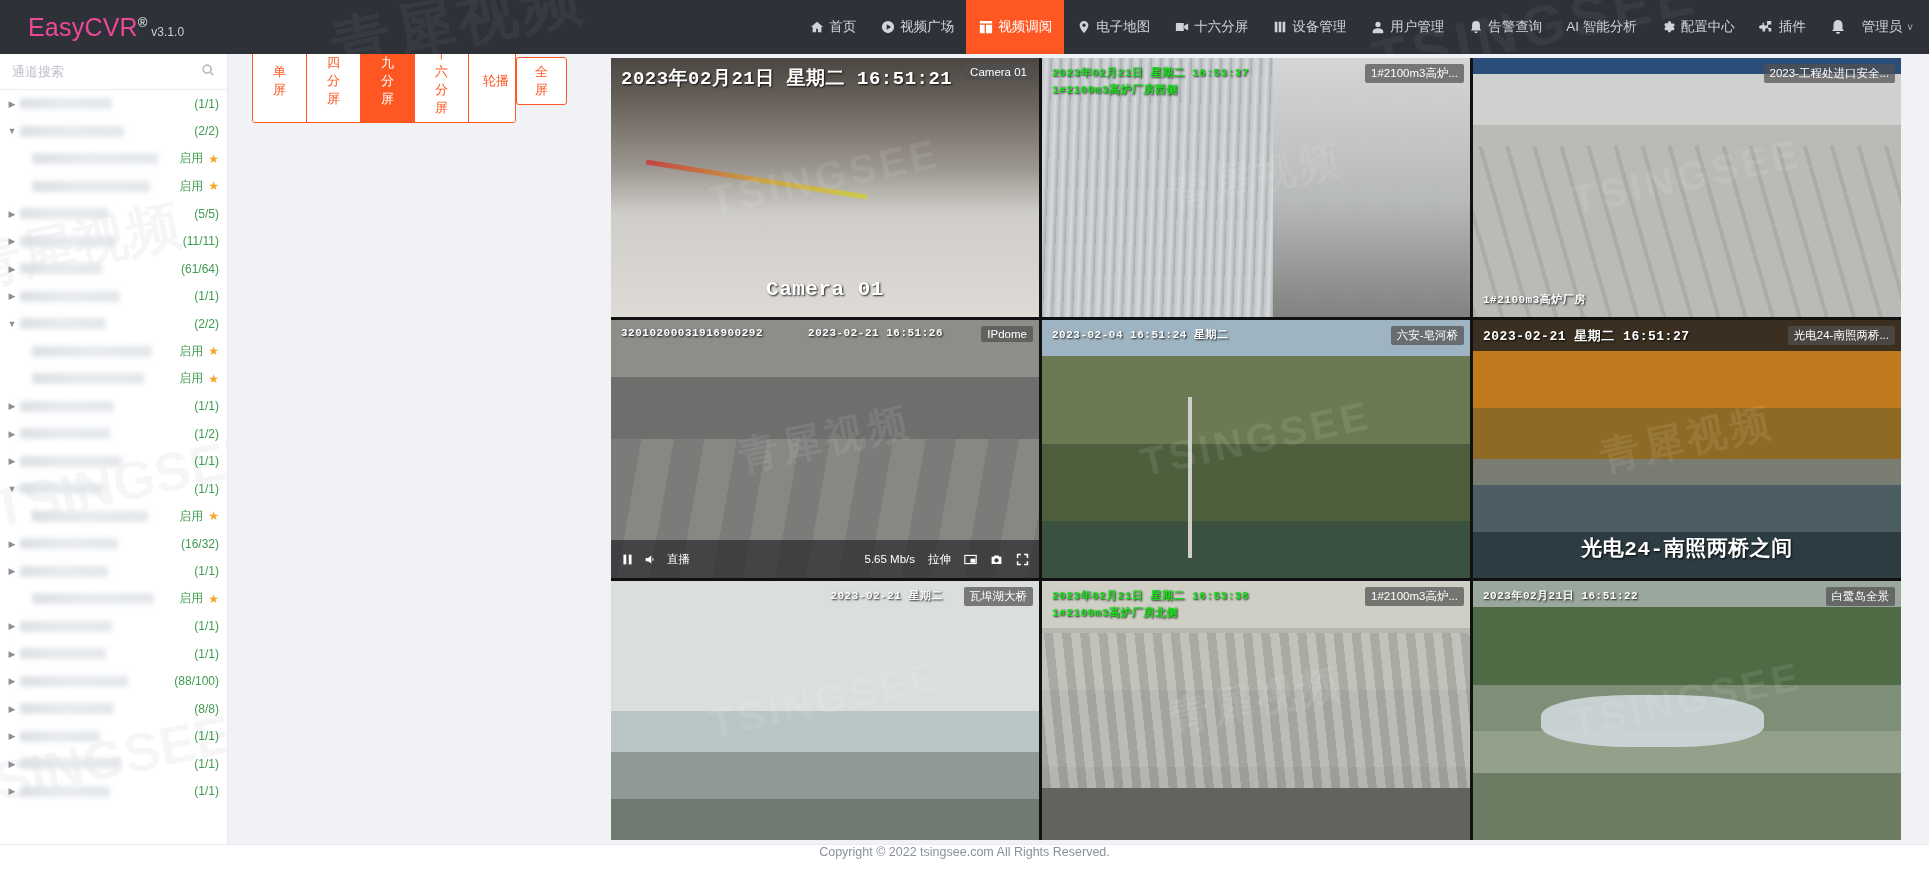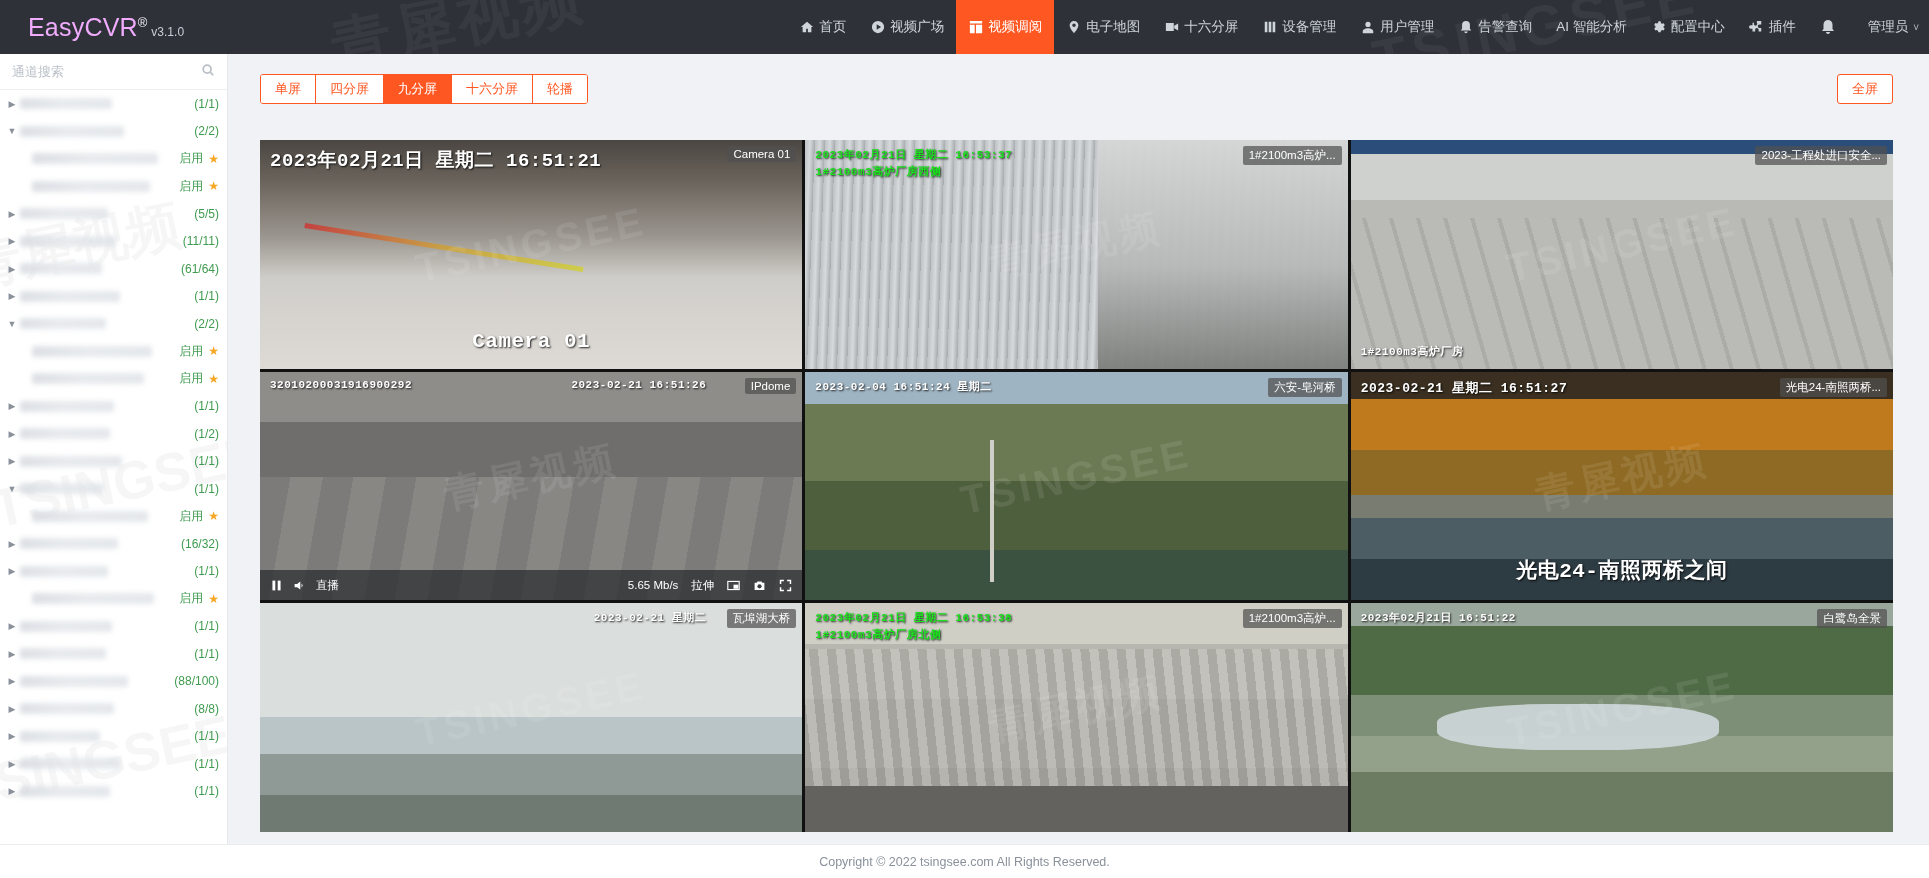--- a/index.html
+++ b/index.html
@@ -22,34 +22,34 @@
   }
   .topnav .wm2 {
     position: absolute; top: -6px; left: 1370px; font-size: 56px; font-weight: bold;
     color: rgba(255,255,255,.05); transform: rotate(-12deg); white-space: nowrap;
     pointer-events: none; letter-spacing: 6px; font-family: "Liberation Sans", sans-serif;
   }
   .brand {
     display: flex; align-items: baseline; padding-left: 28px; padding-right: 10px;
     align-self: center; position: relative; z-index: 2;
   }
-  .brand-name { color: #f0abfc; font-size: 25px; letter-spacing: .2px; }
+  .brand-name { color: #ec4899; font-size: 25px; letter-spacing: .2px; }
   .brand-reg { color: #f2f4f7; font-size: 13px; position: relative; top: -9px; }
   .brand-ver { color: #c9ced6; font-size: 12px; margin-left: 4px; }
 
   .nav-spacer { flex: 1 1 auto; }
   .nav-items { display: flex; align-items: stretch; position: relative; z-index: 2; }
   .nav-item {
     display: flex; align-items: center; gap: 5px; padding: 0 12px;
     color: #cfd4da; font-size: 13.5px; cursor: pointer; white-space: nowrap;
   }
   .nav-item.active { background: #ff5722; color: #fff; }
   .nav-item .ic { display: inline-flex; width: 15px; height: 15px; align-items: center; justify-content: center; }
   .nav-item .ic svg { width: 14px; height: 14px; fill: currentColor; }
-  .nav-right { display: flex; align-items: center; gap: 20px; padding-right: 10px; position: relative; z-index: 2; }
+  .nav-right { display: flex; align-items: center; gap: 4px; padding-right: 16px; position: relative; z-index: 2; }
   .bell { color: #cfd4da; padding: 0 12px; display: flex; align-items: center; cursor: pointer; }
   .bell svg { width: 16px; height: 16px; fill: currentColor; }
   .user { color: #cfd4da; font-size: 13.5px; display: flex; align-items: center; gap: 5px; cursor: pointer; }
   .caret { font-size: 10px; opacity: .85; }
 
   
   .shell { flex: 1 1 auto; display: flex; min-height: 0; background: #f0f2f5; }
 
   
   .sidebar {
@@ -97,21 +97,21 @@
     height: 11px; border-radius: 2px; flex: 0 0 auto;
     background: linear-gradient(90deg,#d6dae0 0%,#e4e7eb 45%,#dfe3e8 100%);
     filter: blur(2.6px); opacity: .85;
   }
   .node-right { margin-left: auto; display: flex; align-items: center; gap: 5px; white-space: nowrap; }
   .cnt { color: #3f9b4f; font-size: 12px; }
   .en { color: #3f9b4f; font-size: 12px; }
   .star { color: #f5a623; font-size: 12px; }
 
   
-  .main { flex: 1 1 auto; display: flex; flex-direction: column; min-width: 0; padding: 12px; gap: 28px; }
+  .main { flex: 1 1 auto; display: flex; flex-direction: row; min-width: 0; padding: 4px; }
   .toolbar {
     height: 46px; flex: 0 0 46px; display: flex; align-items: center;
     padding: 0 24px 0 20px; background: #f0f2f5;
   }
   .seg { display: flex; border: 1px solid #ff5722; border-radius: 3px; overflow: hidden; }
   .seg button {
     font-family: inherit; font-size: 13px; color: #ff5722; background: #fff;
     border: none; border-right: 1px solid #ff5722; padding: 5px 14px; cursor: pointer;
     min-width: 54px;
   }
@@ -147,32 +147,32 @@
   .osd.ctr-b { left: 50%; top: auto; bottom: 16px; transform: translateX(-50%); font-size: 21px; }
 
   .badge {
     position: absolute; right: 6px; top: 6px; max-width: 150px;
     background: rgba(80,80,80,.72); color: #fff; font-size: 11.5px;
     padding: 2px 6px; border-radius: 2px; white-space: nowrap;
     overflow: hidden; text-overflow: ellipsis; pointer-events: none;
   }
 
   .ctrls {
-    position: absolute; left: 0; right: 0; bottom: 0; height: 30px;
+    position: absolute; left: 0; right: 0; bottom: 0; height: 38px;
     background: rgba(25,28,32,.62); display: flex; align-items: center;
     padding: 0 10px; color: #fff; font-size: 11.5px; gap: 10px;
   }
   .ctrls .c-ic { display: inline-flex; align-items: center; cursor: pointer; }
   .ctrls .c-ic svg { width: 13px; height: 13px; fill: currentColor; }
   .ctrls .right { margin-left: auto; display: flex; align-items: center; gap: 13px; }
   .ctrls .txt { cursor: pointer; }
 
   
   .footer {
-    height: 34px; flex: 0 0 34px; display: flex; align-items: center; justify-content: center;
+    height: 34px; flex: 0 0 34px; display: flex; align-items: flex-start; justify-content: center;
     background: #fff; color: #8a919b; font-size: 12.5px; border-top: 1px solid #e9ebee;
   }
 
   
   .s1 { background:
       linear-gradient(180deg,#4b4642 0%,#6b645c 18%,#9a958e 42%,#cfcdc9 60%,#dedbd6 100%); }
   .s1:after { content:""; position:absolute; left:8%; top:46%; width:52%; height:5px;
       background: linear-gradient(90deg,#d03030,#d0a030,#d0d030); transform: rotate(9deg); opacity:.8; }
   .s2 { background:
       repeating-linear-gradient(92deg,#bfc2c4 0px,#d7dadc 5px,#a9adb0 10px),

